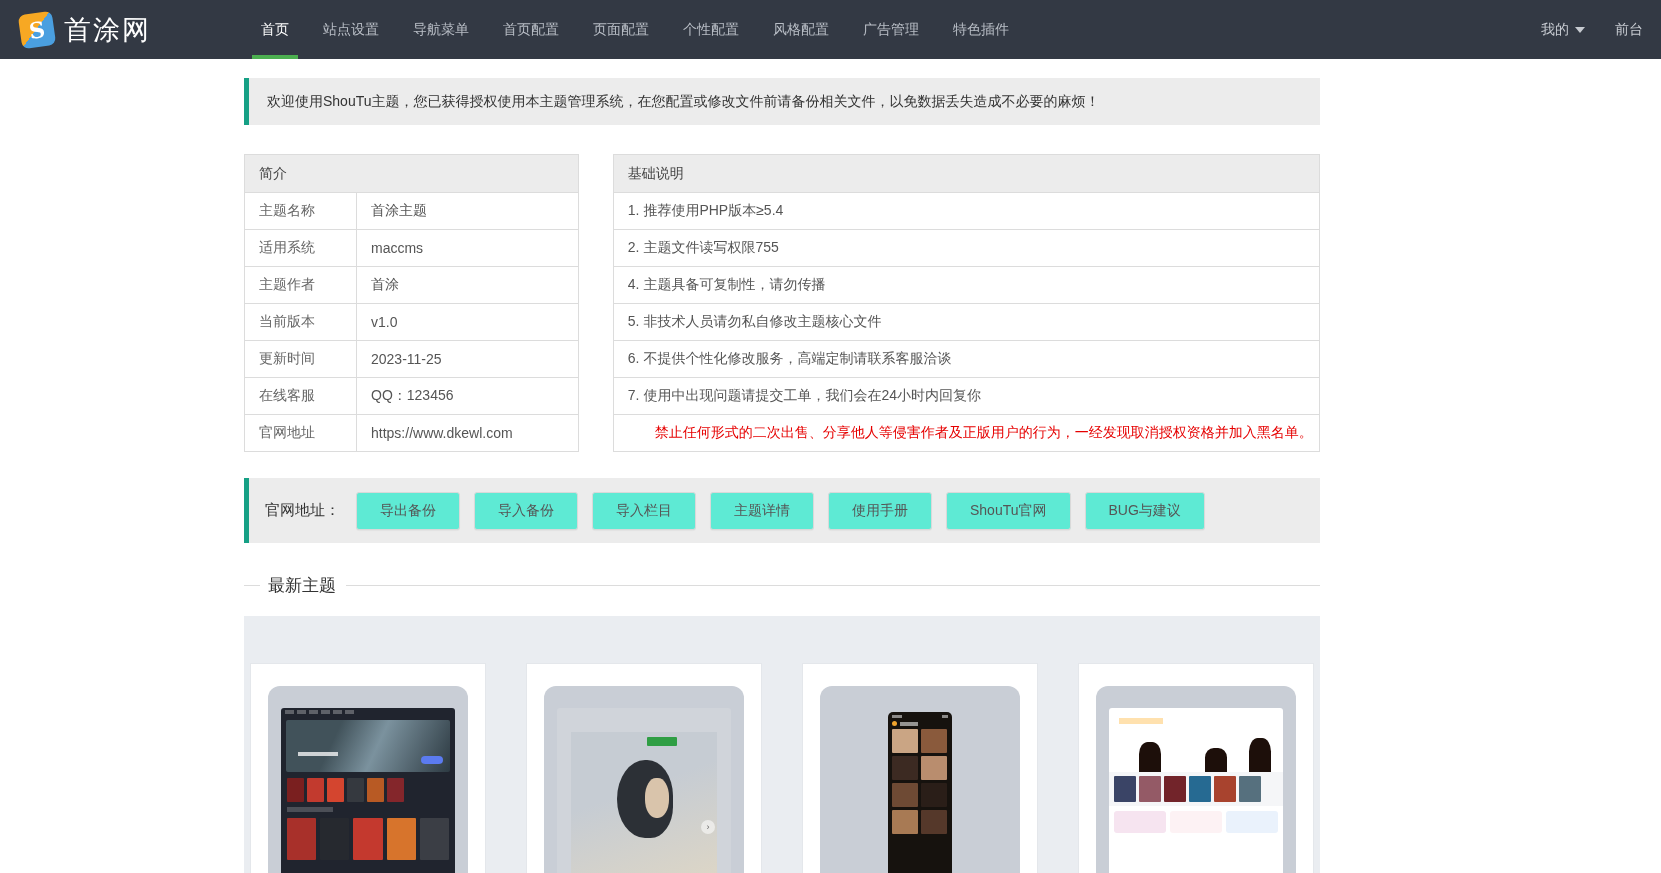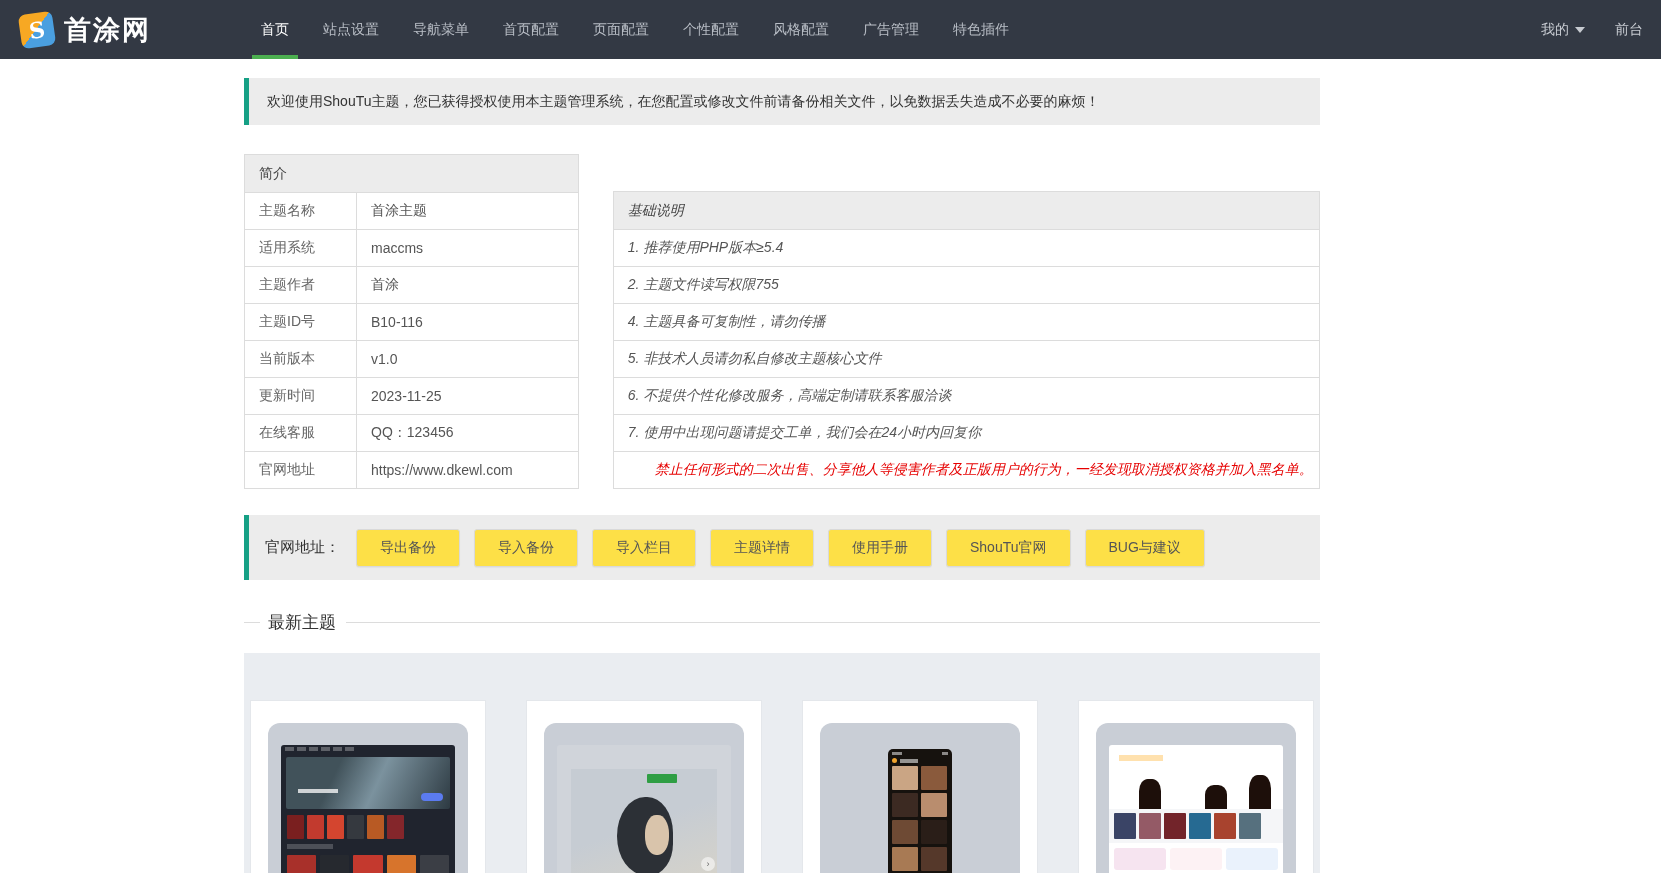--- a/index.html
+++ b/index.html
@@ -7,55 +7,55 @@
     font-family: "Liberation Sans", "DejaVu Sans", sans-serif; }
 
   
   .navbar { height: 59px; background: #333944; display: flex; align-items: stretch;
     padding: 0 16px 0 20px; color: #c2c6cc; }
   .brand { display: flex; align-items: center; gap: 10px; width: 210px; }
   .brand-icon { width: 34px; height: 34px; border-radius: 7px; transform: rotate(-8deg);
     background: linear-gradient(135deg, #f7a823 0 48%, #4a9fe0 48% 100%);
     display: flex; align-items: center; justify-content: center;
     color: #fff; font-weight: bold; font-size: 22px; font-family: "DejaVu Serif", serif; }
-  .brand-text { color: #fff; font-size: 27px; font-weight: bold; letter-spacing: 2px;
+  .brand-text { color: #fff; font-size: 27px; font-weight: normal; letter-spacing: 2px;
     font-family: "DejaVu Serif", "Liberation Serif", serif; }
   .nav-menu { display: flex; align-items: stretch; margin-left: 14px; }
   .nav-item { position: relative; display: flex; align-items: center; padding: 12px 17px;
     font-size: 14px; color: #b9bec6; cursor: pointer; }
   .nav-item.active { color: #fff; }
   .nav-item.active::after { content: ""; position: absolute; left: 8px; right: 8px;
     bottom: 0; height: 4px; background: #4caf50; }
   .nav-right { margin-left: auto; display: flex; align-items: center; gap: 26px; }
   .nav-right .nav-item { padding: 0 2px; color: #c7cbd1; }
   .caret { display: inline-block; margin-left: 6px; width: 0; height: 0;
     border-left: 5px solid transparent; border-right: 5px solid transparent;
     border-top: 6px solid #c7cbd1; }
 
   
   .content { margin-left: 244px; width: 1076px; }
 
   .alert { margin-top: 19px; background: #ececec; border-left: 5px solid #16a085;
     height: 47px; display: flex; align-items: center; padding-left: 18px;
     font-size: 14px; color: #333; }
 
-  .tables { margin-top: 29px; display: flex; gap: 34px; align-items: flex-end; }
+  .tables { margin-top: 29px; display: flex; gap: 34px; align-items: center; }
   table { border-collapse: collapse; font-size: 14px; }
   .tbl-intro { width: 339px; }
-  .tbl-notes { width: 716px; font-style: italic; }
+  .tbl-notes { width: 716px; }
   th, td { border: 1px solid #dcdcdc; height: 37px; padding: 0 0 0 14px;
     text-align: left; font-weight: normal; color: #555; }
   th { background: #ececec; color: #444; height: 38px; font-size: 14px; }
   .tbl-intro td.lbl { width: 112px; color: #666; }
   td.warn { color: #e60000; padding-left: 41px; }
 
   .quick { margin-top: 26px; background: #ececec; border-left: 5px solid #16a085;
     height: 65px; display: flex; align-items: center; padding-left: 16px; gap: 14px; }
   .quick-label { font-size: 15px; color: #333; margin-right: 2px; }
-  .qbtn { height: 38px; padding: 0 23px; background: #fde047; border: 1px solid #d9d9d9;
+  .qbtn { height: 38px; padding: 0 23px; background: #5eead4; border: 1px solid #d9d9d9;
     border-radius: 3px; font-size: 14px; color: #555; cursor: pointer;
     font-family: inherit; box-shadow: 0 1px 1px rgba(0,0,0,0.04); }
 
   .section-head { margin-top: 31px; display: flex; align-items: center; }
   .section-head .dash { width: 16px; height: 1px; background: #dcdcdc; margin-right: 8px; }
   .section-head .title { font-size: 17px; color: #333; }
   .section-head .line { flex: 1; height: 1px; background: #dcdcdc; margin-left: 10px; }
 
   
   .themes { margin-top: 19px; background: #eaedf1; height: 330px;
@@ -168,24 +168,20 @@
           </tr>
       <tr>
         <td class="lbl">适用系统</td>
         <td>maccms</td>
           </tr>
       <tr>
         <td class="lbl">主题作者</td>
         <td>首涂</td>
           </tr>
       <tr>
-        <td class="lbl">主题ID号</td>
-        <td>B10-116</td>
-          </tr>
-      <tr>
         <td class="lbl">当前版本</td>
         <td>v1.0</td>
           </tr>
       <tr>
         <td class="lbl">更新时间</td>
         <td>2023-11-25</td>
           </tr>
       <tr>
         <td class="lbl">在线客服</td>
         <td>QQ：123456</td>

